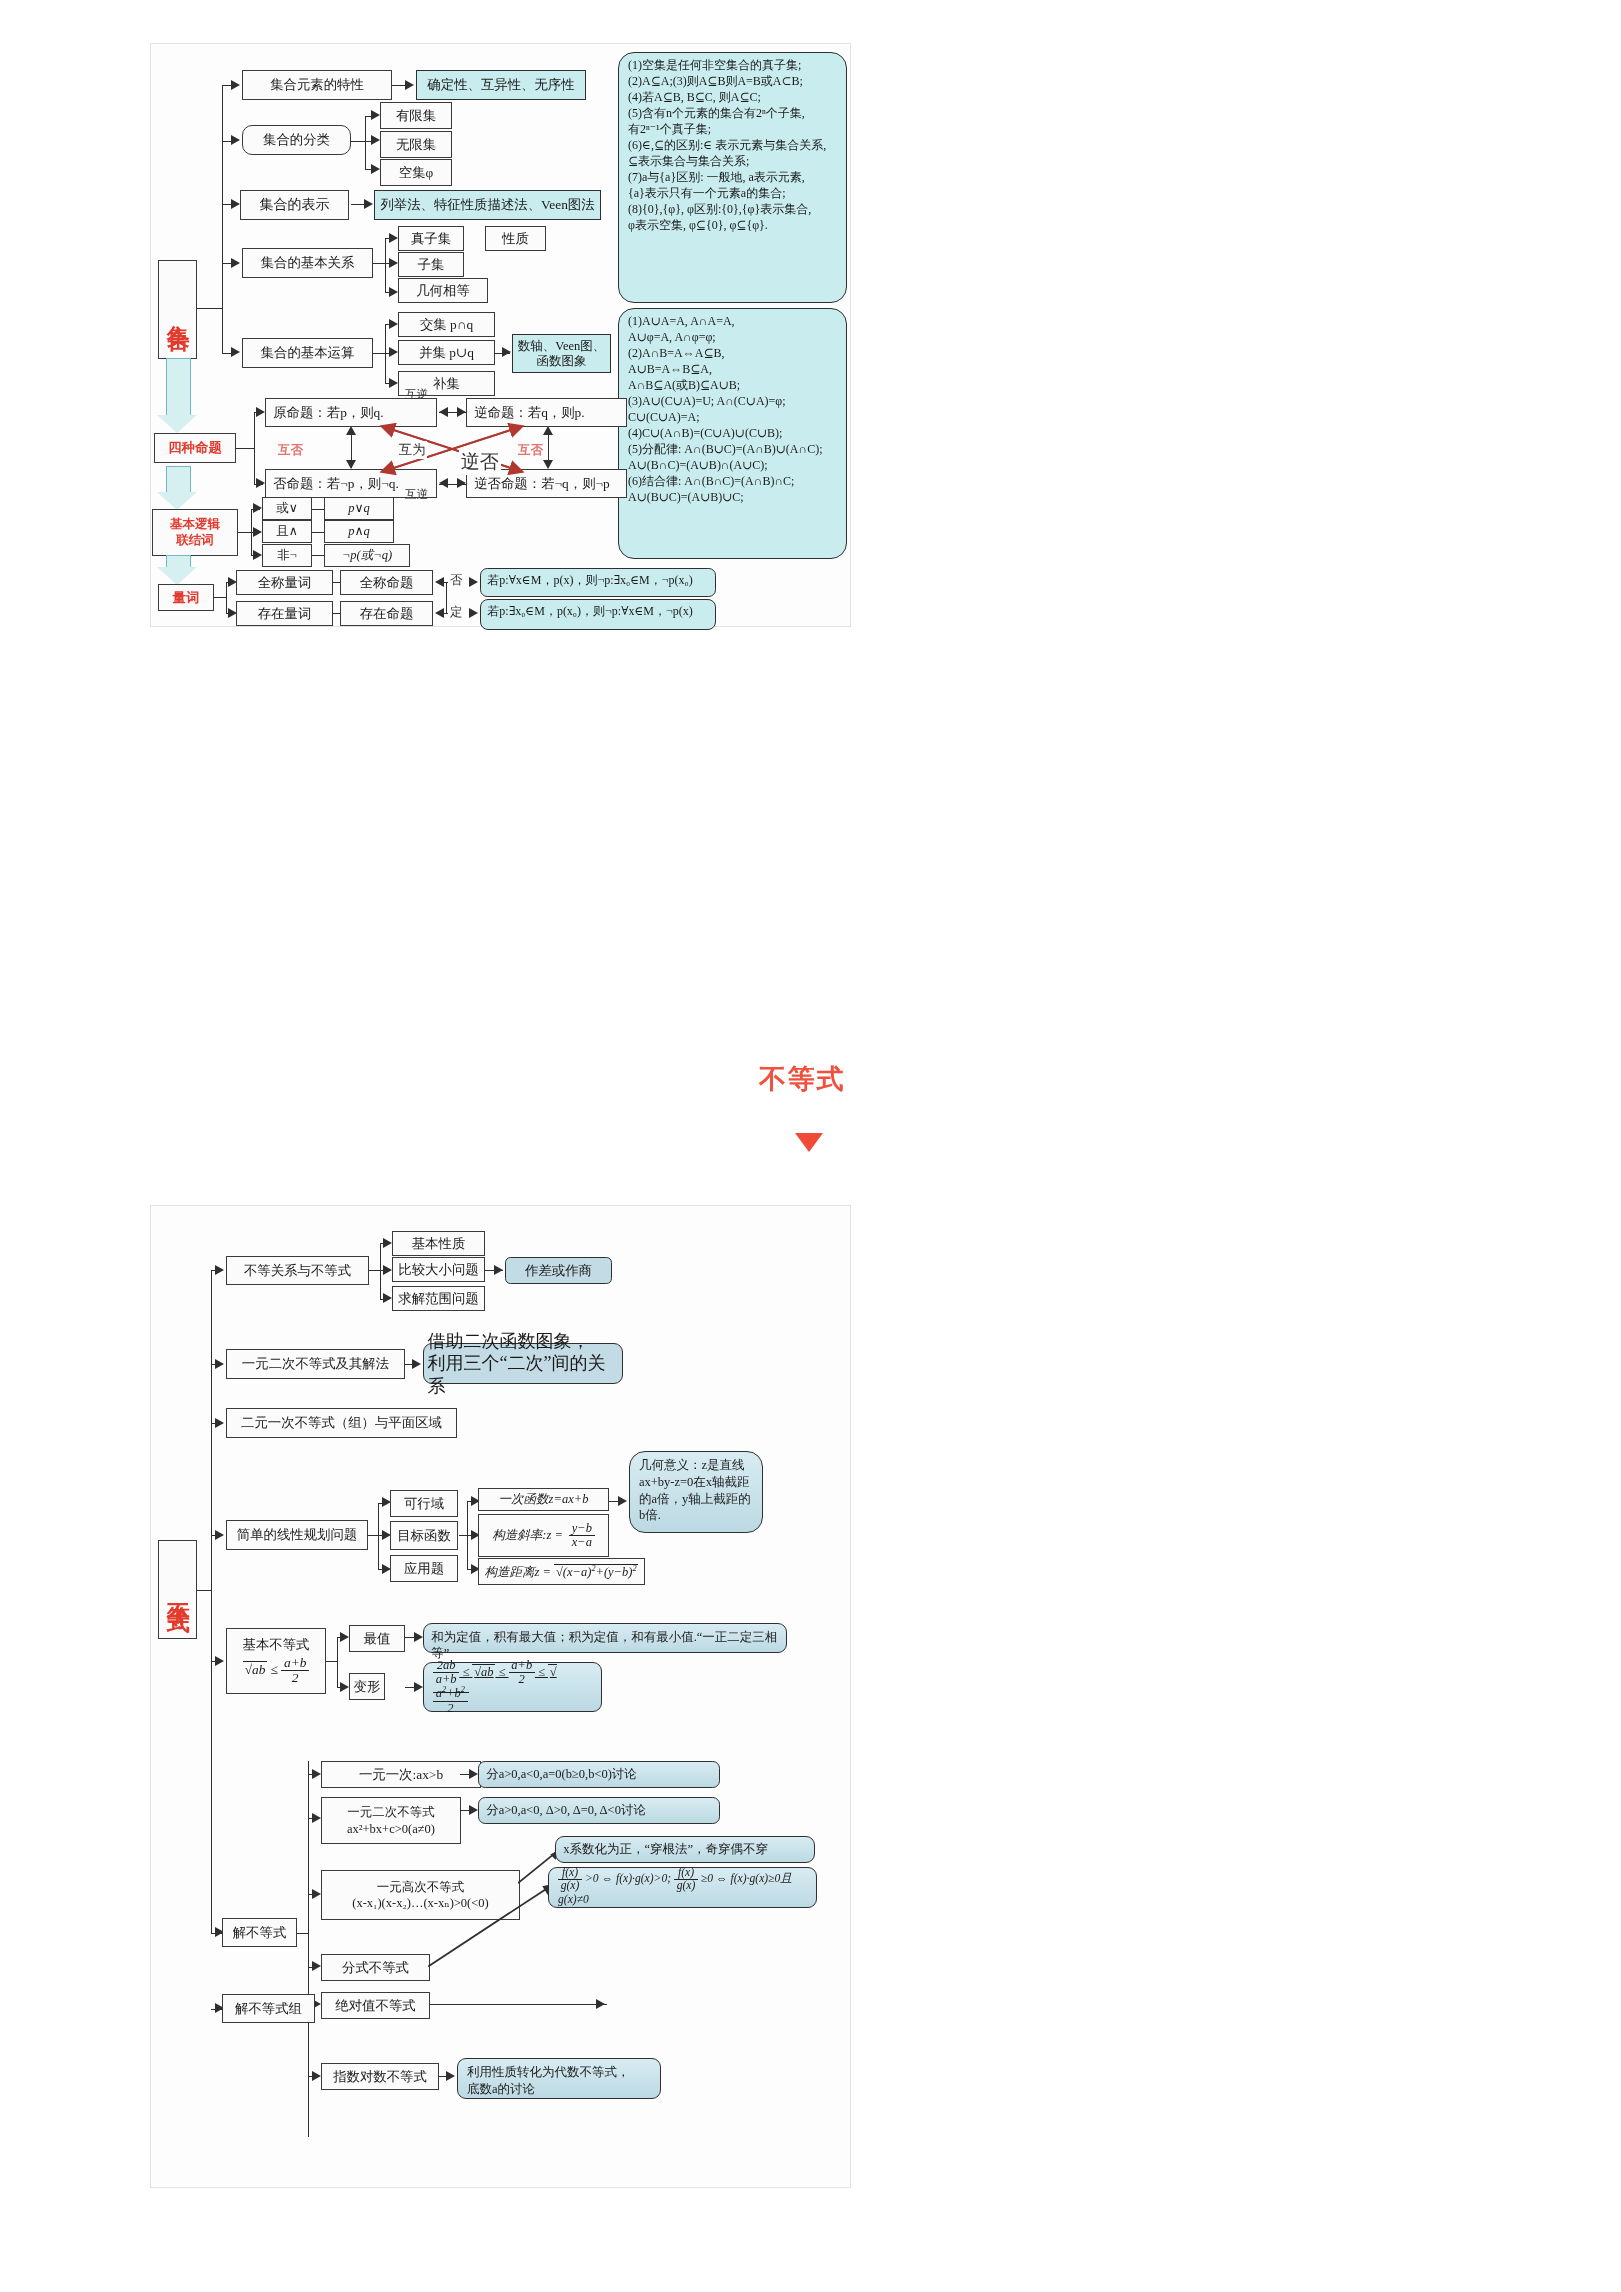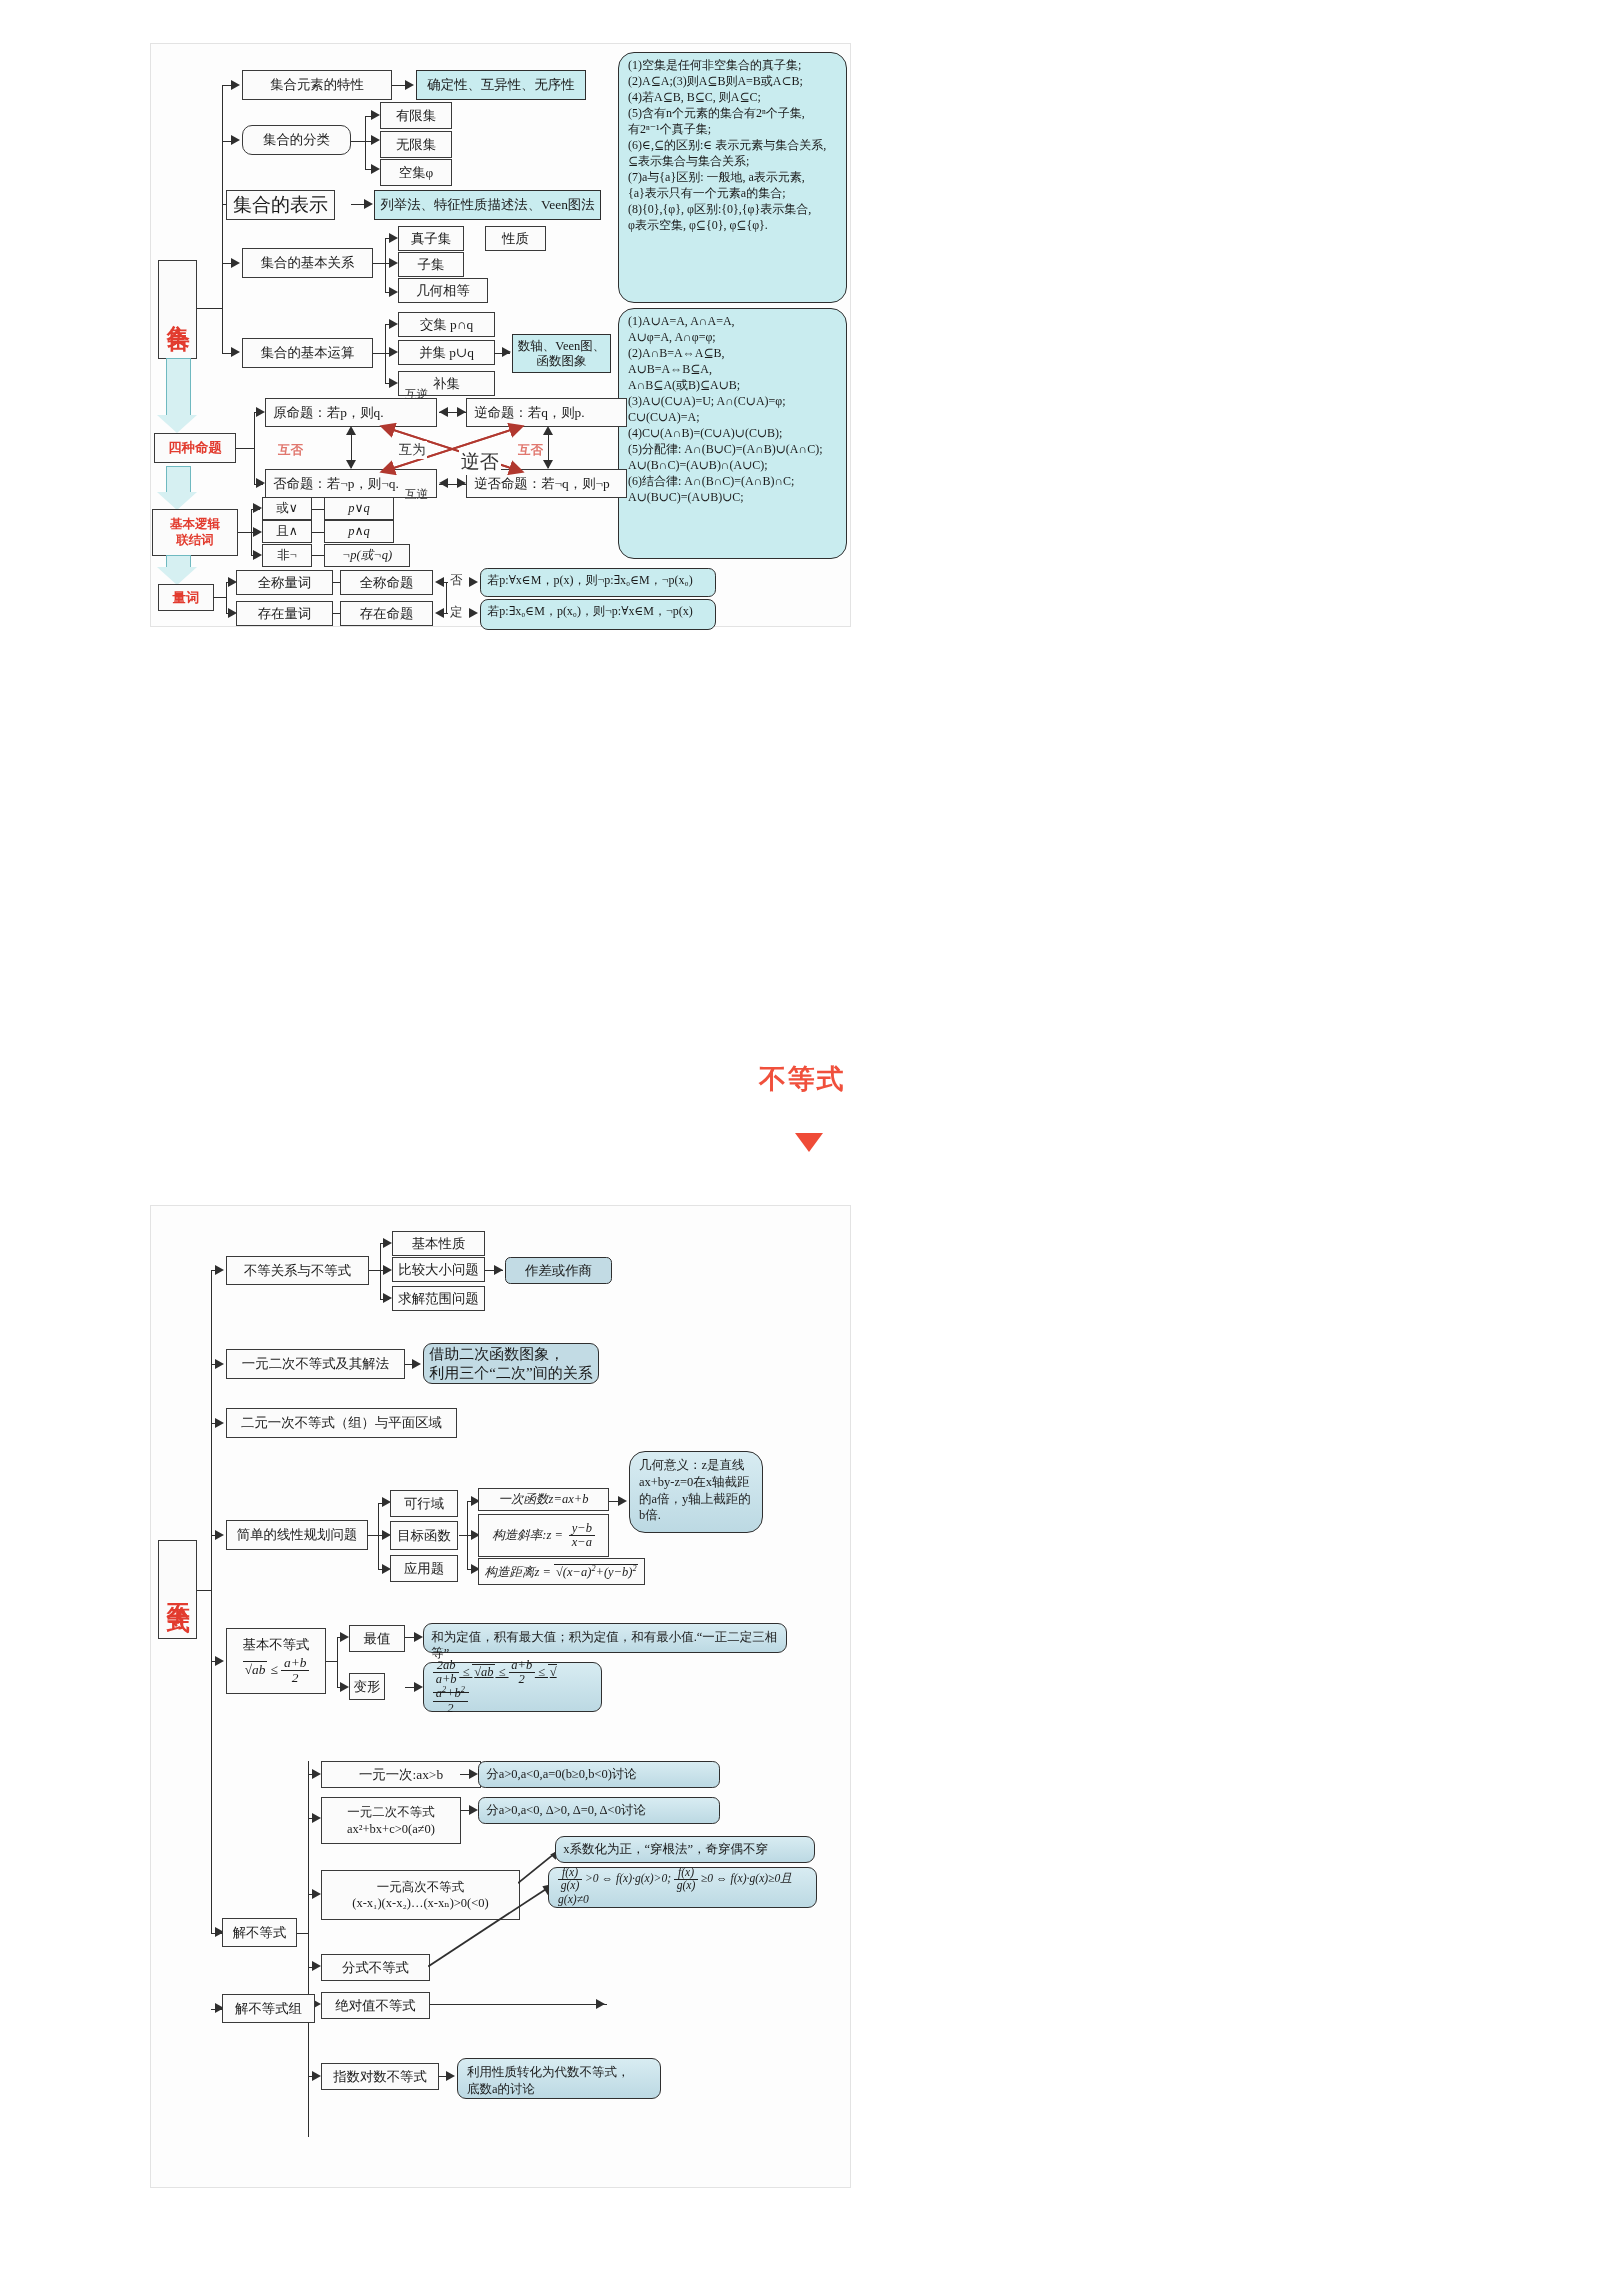--- a/index.html
+++ b/index.html
@@ -77,21 +77,21 @@
   <div class="h" style="left:365px;top:141px;width:10.7px;"></div>
   <div class="arw" style="left:371px;top:135px;"></div>
   <div class="h" style="left:365px;top:169px;width:10.7px;"></div>
   <div class="arw" style="left:371px;top:164px;"></div>
   <div class="node" style="left:380px;top:102px;width:72px;height:27px;font-size:13.4px;">有限集</div>
   <div class="node" style="left:380px;top:131px;width:72px;height:27px;font-size:13.4px;">无限集</div>
   <div class="node" style="left:380px;top:159px;width:72px;height:27px;font-size:13.4px;">空集φ</div>
 
   <div class="h" style="left:222px;top:204px;width:14.3px;"></div>
   <div class="arw" style="left:231px;top:199px;"></div>
-  <div class="node" style="left:226px;top:190px;width:109px;height:30px;font-size:19px;">集合的表示</div>
+  <div class="node" style="left:240px;top:190px;width:109px;height:30px;font-size:14px;">集合的表示</div>
   <div class="h" style="left:351px;top:204px;width:19.7px;"></div>
   <div class="arw" style="left:364px;top:199px;"></div>
   <div class="node cyan" style="left:374px;top:190px;width:227px;height:30px;font-size:13.4px;">列举法、特征性质描述法、Veen图法</div>
 
   <div class="h" style="left:222px;top:263px;width:14.3px;"></div>
   <div class="arw" style="left:231px;top:258px;"></div>
   <div class="node" style="left:242px;top:248px;width:131px;height:30px;font-size:13.4px;">集合的基本关系</div>
   <div class="h" style="left:373px;top:263px;width:12.5px;"></div>
   <div class="v" style="left:385px;top:238px;height:54px;"></div>
   <div class="h" style="left:385px;top:238px;width:9px;"></div>
@@ -289,21 +289,21 @@
   <div class="node" style="left:392px;top:1286px;width:93px;height:25px;font-size:13.4px;">求解范围问题</div>
   <div class="h" style="left:485px;top:1270px;width:18px;"></div>
   <div class="arw" style="left:494px;top:1265px;"></div>
   <div class="node bluegrey round" style="left:505px;top:1257px;width:107px;height:27px;font-size:13.4px;border-radius:5.4px;">作差或作商</div>
 
   <div class="h" style="left:211px;top:1364px;width:10.7px;"></div>
   <div class="arw" style="left:215px;top:1359px;"></div>
   <div class="node" style="left:226px;top:1349px;width:179px;height:30px;font-size:13.4px;">一元二次不等式及其解法</div>
   <div class="h" style="left:405px;top:1364px;width:14.3px;"></div>
   <div class="arw" style="left:412px;top:1359px;"></div>
-  <div class="node bluegrey round" style="left:423px;top:1343px;width:176px;height:41px;font-size:15px;border-radius:9px;">
+  <div class="node bluegrey round" style="left:423px;top:1343px;width:200px;height:41px;font-size:18px;border-radius:9px;">
     <span style="white-space:pre-line;text-align:left;line-height:1.25;">借助二次函数图象，
 利用三个“二次”间的关系</span>
   </div>
 
   <div class="h" style="left:211px;top:1423px;width:10.7px;"></div>
   <div class="arw" style="left:215px;top:1418px;"></div>
   <div class="node" style="left:226px;top:1408px;width:231px;height:30px;font-size:13.4px;">二元一次不等式（组）与平面区域</div>
 
   <div class="h" style="left:211px;top:1535px;width:10.7px;"></div>
   <div class="arw" style="left:215px;top:1530px;"></div>

